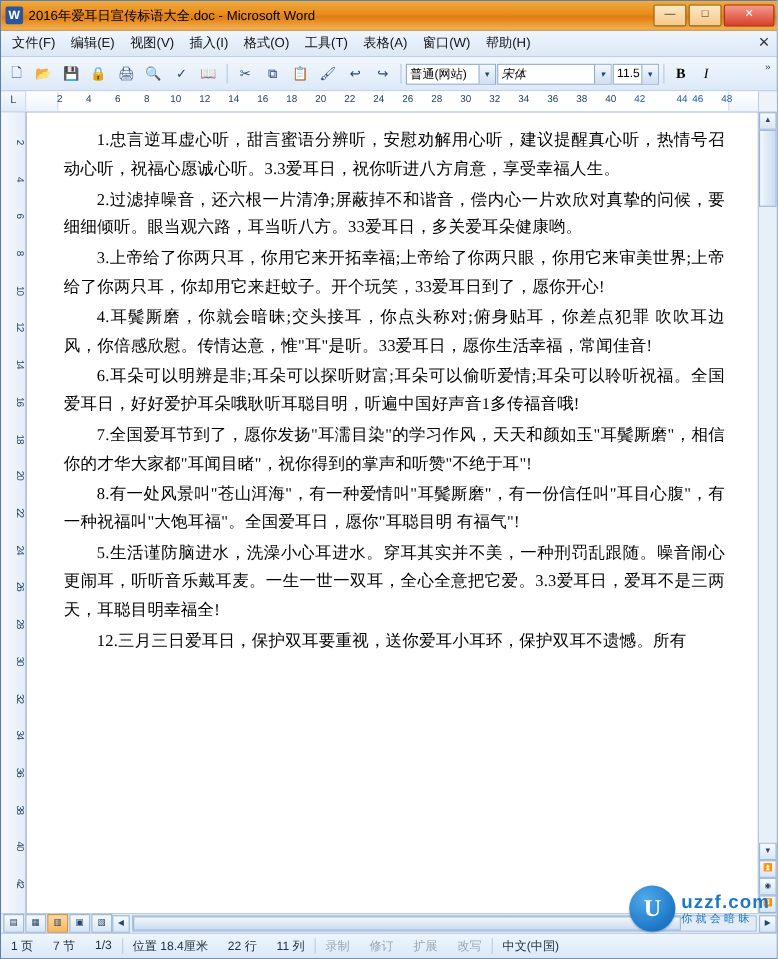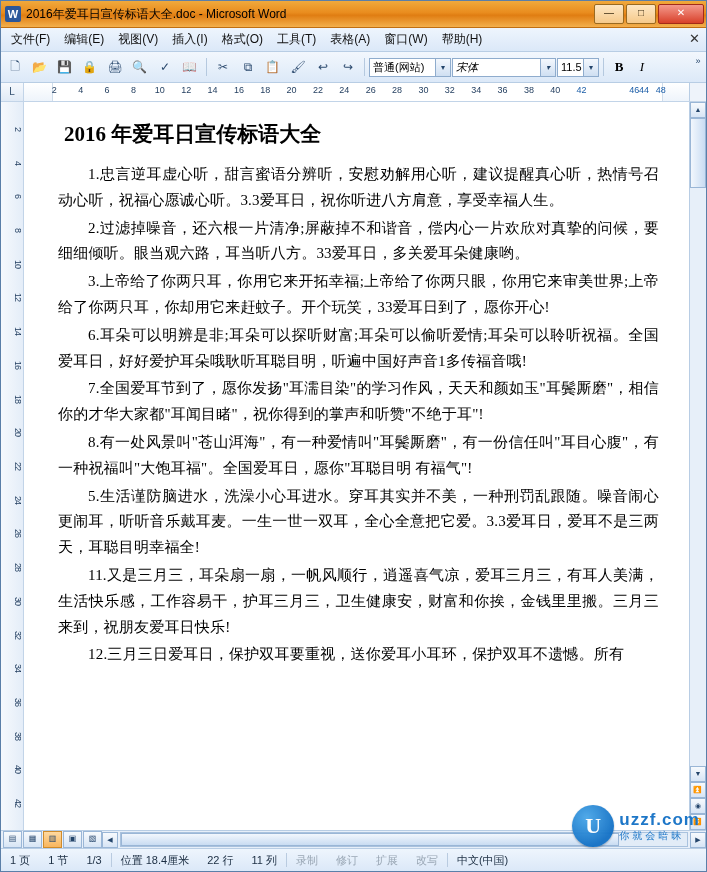--- a/index.html
+++ b/index.html
@@ -488,21 +488,21 @@
         <div class="tick" style="left: 320.364px;">24</div>
         <div class="tick" style="left: 346.727px;">26</div>
         <div class="tick" style="left: 373.091px;">28</div>
         <div class="tick" style="left: 399.455px;">30</div>
         <div class="tick" style="left: 425.818px;">32</div>
         <div class="tick" style="left: 452.182px;">34</div>
         <div class="tick" style="left: 478.545px;">36</div>
         <div class="tick" style="left: 504.909px;">38</div>
         <div class="tick" style="left: 531.273px;">40</div>
         <div class="tick blue" style="left: 557.636px;">42</div>
-        <div class="tick blue" style="left: 620px;">44</div>
+        <div class="tick blue" style="left: 596px;">44</div>
         <div class="tick blue" style="left: 610.364px;">46</div>
         <div class="tick blue" style="left: 636.727px;">48</div>
       </div>
     <div style="width:16px;background:#eef3fa;border-left:1px solid #b8cde4;"></div>
   </div>
 
   <div class="body-area">
     <div class="vruler" id="vruler">
         <div class="vtick" style="top: 26.963px;">2</div>
         <div class="vtick" style="top: 60.6667px;">4</div>
@@ -522,29 +522,28 @@
         <div class="vtick" style="top: 532.519px;">32</div>
         <div class="vtick" style="top: 566.222px;">34</div>
         <div class="vtick" style="top: 599.926px;">36</div>
         <div class="vtick" style="top: 633.63px;">38</div>
         <div class="vtick" style="top: 667.333px;">40</div>
         <div class="vtick" style="top: 701.037px;">42</div>
       </div>
 
     <div class="doc-scroll">
       <div class="page">
-        <div class="doc-title">2016 年爱耳日宣传标语大全</div>
         <p class="doc-p">1.忠言逆耳虚心听，甜言蜜语分辨听，安慰劝解用心听，建议提醒真心听，热情号召动心听，祝福心愿诚心听。3.3爱耳日，祝你听进八方肩意，享受幸福人生。</p>
         <p class="doc-p">2.过滤掉噪音，还六根一片清净;屏蔽掉不和谐音，偿内心一片欢欣对真挚的问候，要细细倾听。眼当观六路，耳当听八方。33爱耳日，多关爱耳朵健康哟。</p>
         <p class="doc-p">3.上帝给了你两只耳，你用它来开拓幸福;上帝给了你两只眼，你用它来审美世界;上帝给了你两只耳，你却用它来赶蚊子。开个玩笑，33爱耳日到了，愿你开心!</p>
+        <p class="doc-p">4.耳鬓厮磨，你就会暗昧;交头接耳，你点头称对;俯身贴耳，你差点犯罪 吹吹耳边风，你倍感欣慰。传情达意，惟"耳"是听。33爱耳日，愿你生活幸福，常闻佳音!</p>
         <p class="doc-p">6.耳朵可以明辨是非;耳朵可以探听财富;耳朵可以偷听爱情;耳朵可以聆听祝福。全国爱耳日，好好爱护耳朵哦耿听耳聪目明，听遍中国好声音1多传福音哦!</p>
         <p class="doc-p">7.全国爱耳节到了，愿你发扬"耳濡目染"的学习作风，天天和颜如玉"耳鬓厮磨"，相信你的才华大家都"耳闻目睹"，祝你得到的掌声和听赞"不绝于耳"!</p>
         <p class="doc-p">8.有一处风景叫"苍山洱海"，有一种爱情叫"耳鬓厮磨"，有一份信任叫"耳目心腹"，有一种祝福叫"大饱耳福"。全国爱耳日，愿你"耳聪目明 有福气"!</p>
         <p class="doc-p">5.生活谨防脑进水，洗澡小心耳进水。穿耳其实并不美，一种刑罚乱跟随。噪音闹心更闹耳，听听音乐戴耳麦。一生一世一双耳，全心全意把它爱。3.3爱耳日，爱耳不是三两天，耳聪目明幸福全!</p>
-        <p class="doc-p">11.又是三月三，耳朵扇一扇，一帆风顺行，逍遥喜气凉，爱耳三月三，有耳人美满，生活快乐感，工作容易干，护耳三月三，卫生健康安，财富和你挨，金钱里里搬。三月三来到，祝朋友爱耳日快乐!</p>
         <p class="doc-p">12.三月三日爱耳日，保护双耳要重视，送你爱耳小耳环，保护双耳不遗憾。所有</p>
 
       </div>
     </div>
 
     <div class="vscroll">
       <div class="sb-btn">▲</div>
       <div class="sb-track">
         <div class="sb-thumb"></div>
       </div>
@@ -565,21 +564,21 @@
     </div>
     <div class="sb-btn">◀</div>
     <div class="hs-track">
       <div class="hs-thumb"></div>
     </div>
     <div class="sb-btn">▶</div>
   </div>
 
   <div class="statusbar">
     <div class="st-cell">1 页</div>
-    <div class="st-cell">1 节</div>
+    <div class="st-cell">7 节</div>
     <div class="st-cell">1/3</div>
     <div class="st-sep"></div>
     <div class="st-cell">位置 18.4厘米</div>
     <div class="st-cell">22 行</div>
     <div class="st-cell">11 列</div>
     <div class="st-sep"></div>
     <div class="st-cell dim">录制</div>
     <div class="st-cell dim">修订</div>
     <div class="st-cell dim">扩展</div>
     <div class="st-cell dim">改写</div>

